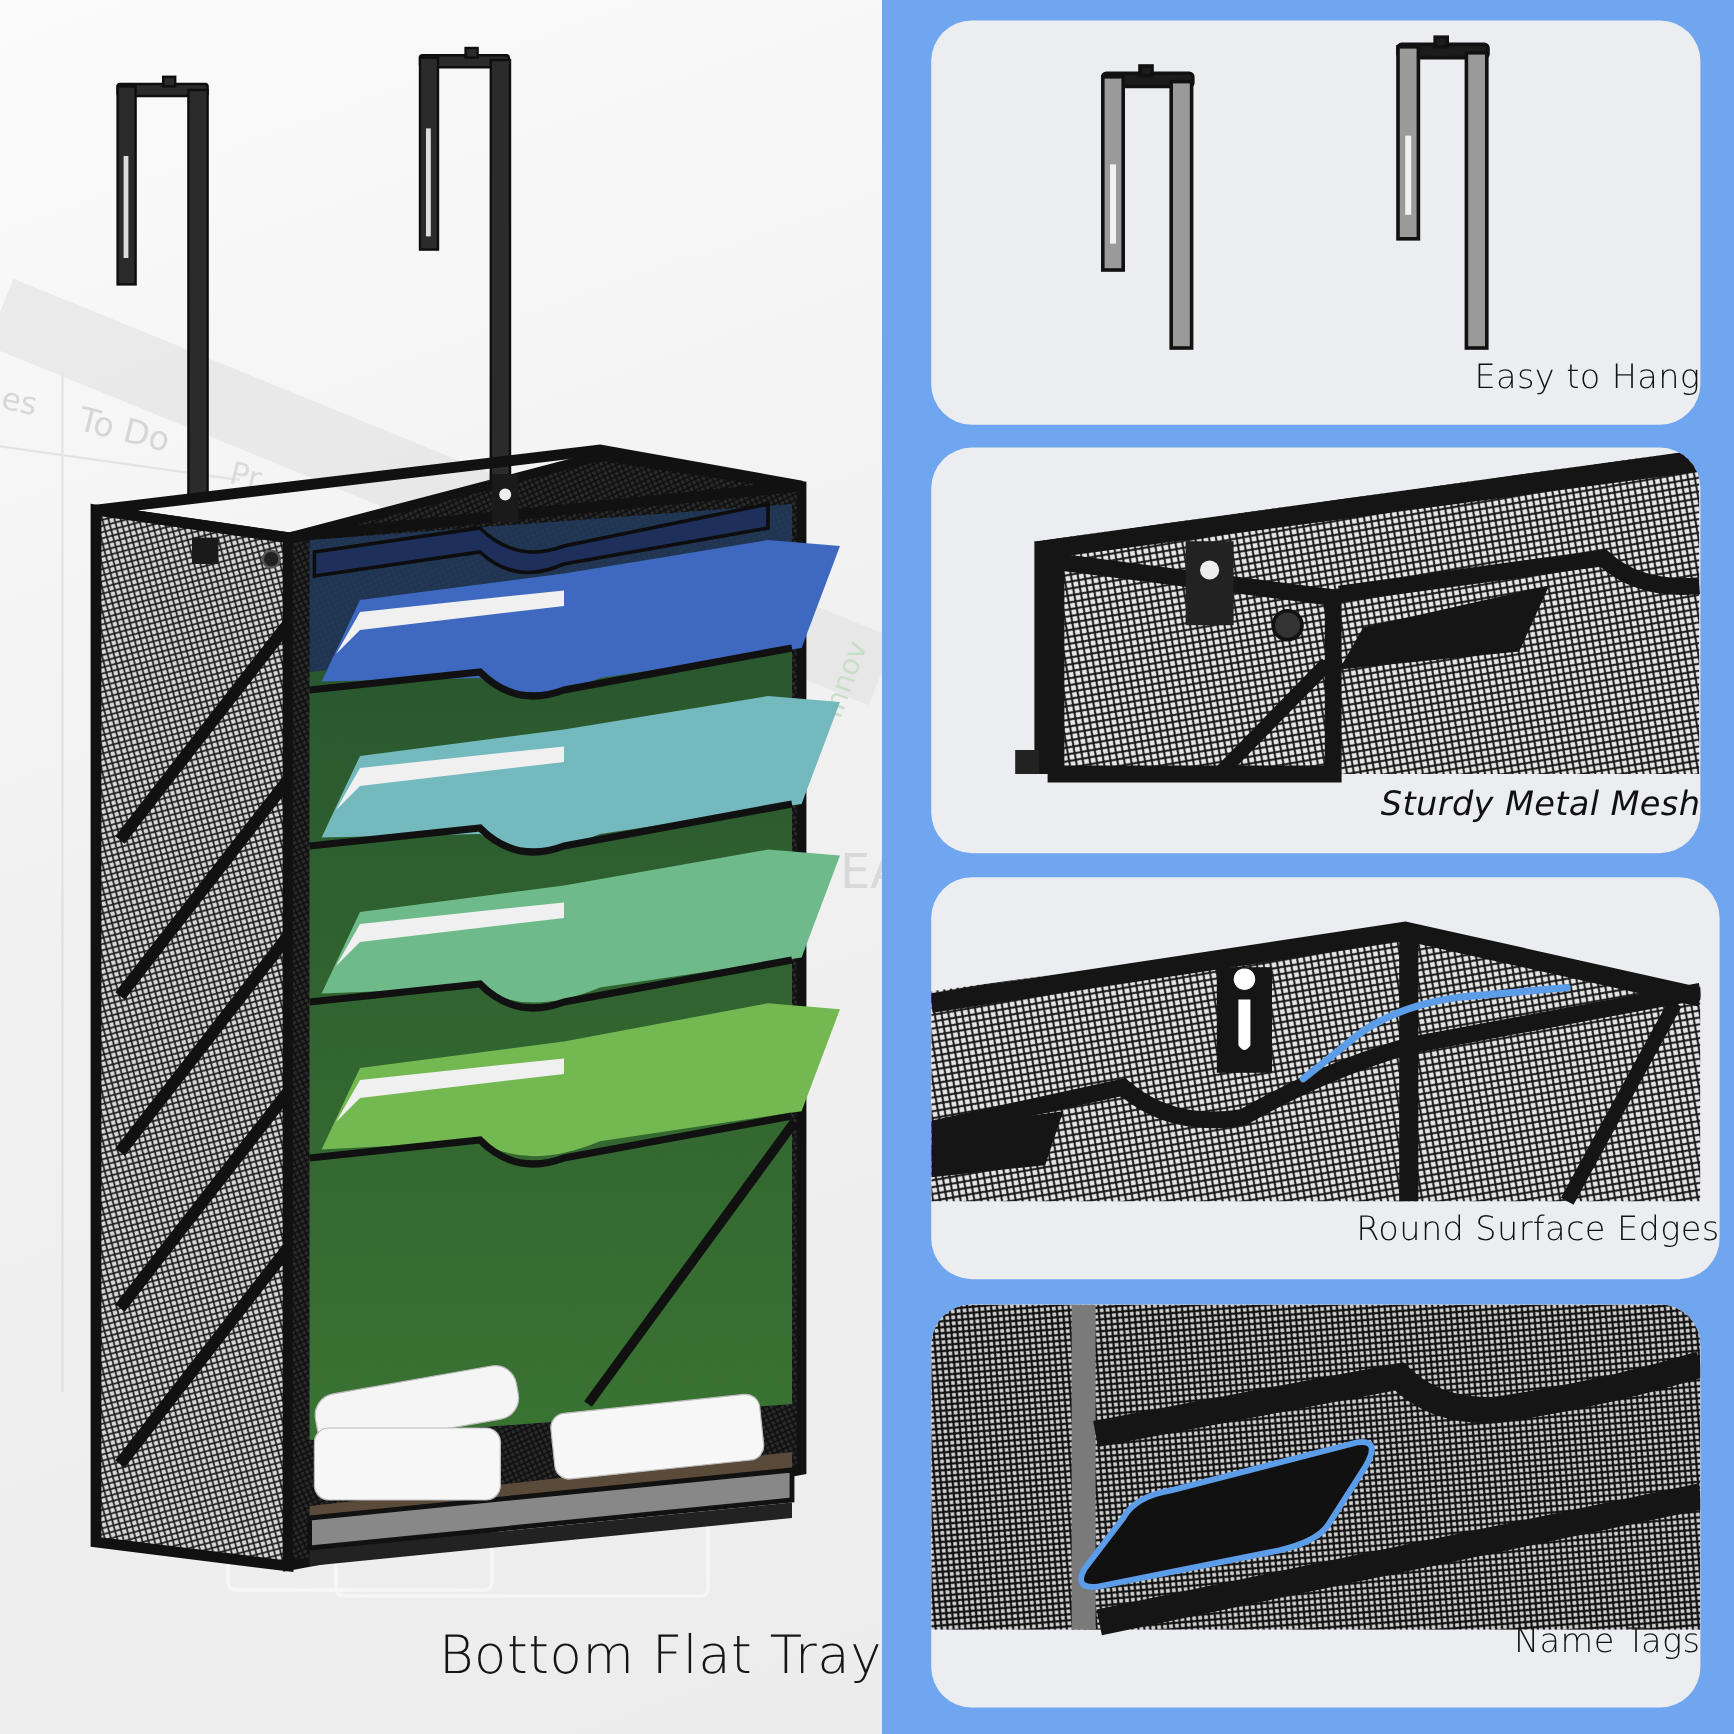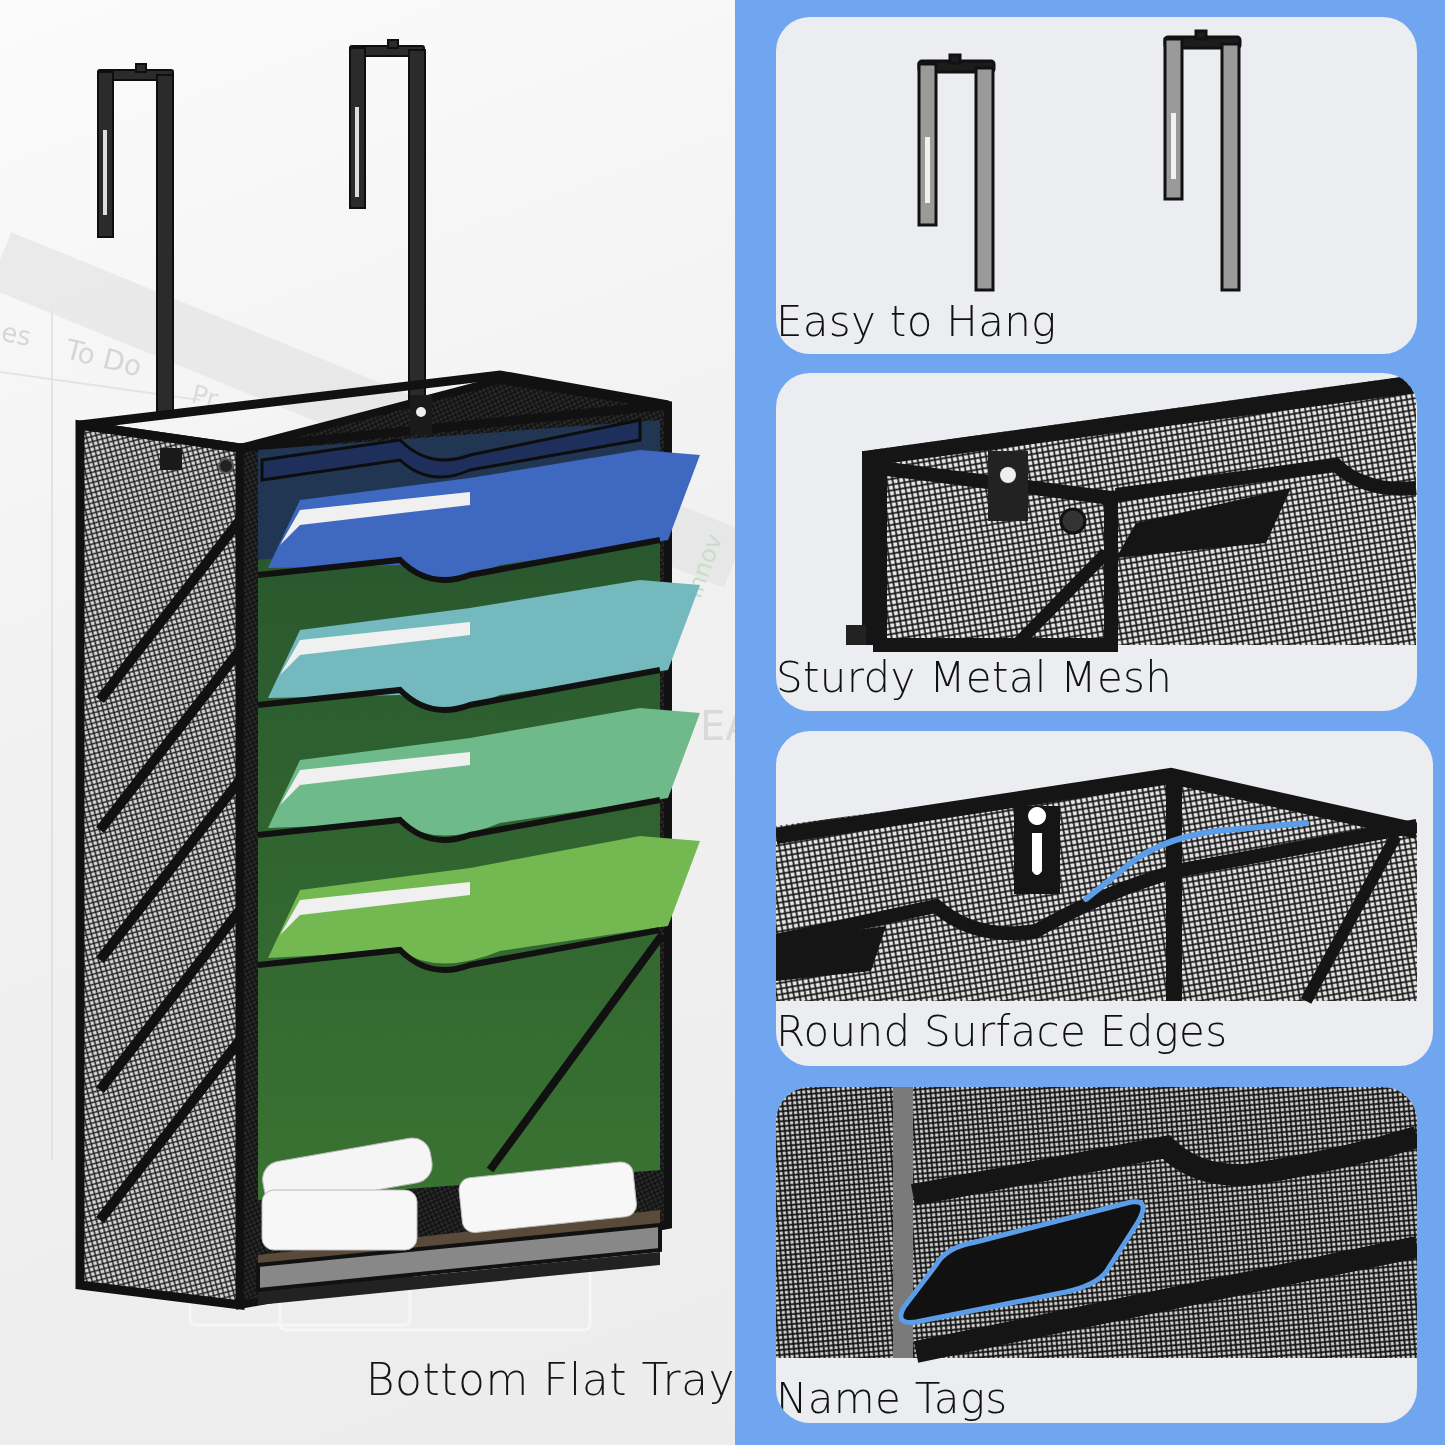--- a/index.html
+++ b/index.html
@@ -3,21 +3,21 @@
 <meta charset="utf-8">
 <style>
   html, body { margin: 0; padding: 0; }
   body { width: 1445px; height: 1445px; position: relative; overflow: hidden; background: #f3f3f3; font-family: "DejaVu Sans", "Liberation Sans", sans-serif; }
   .left-panel { position: absolute; left: 0; top: 0; width: 735px; height: 1445px; background: linear-gradient(160deg, #fbfbfb 0%, #f1f1f1 45%, #ececec 100%); overflow: hidden; }
   .left-panel svg.scene { position: absolute; left: 0; top: 0; }
   .left-caption { position: absolute; left: 0; width: 735px; top: 1354px; text-align: right; font-size: 44px; color: #151515; letter-spacing: 0.5px; font-weight: 300; }
   .right-panel { position: absolute; left: 735px; top: 0; width: 710px; height: 1445px; background: #6fa6ef; }
   .card { position: absolute; left: 41px; width: 641px; background: #ecedf0; border-radius: 34px; overflow: hidden; }
   .card svg { position: absolute; left: 0; top: 0; }
-  .card-caption { position: absolute; left: 0; width: 100%; text-align: left; font-size: 42px; color: #111; letter-spacing: 0.3px; font-weight: 300; }
+  .card-caption { position: absolute; left: 0; width: 100%; text-align: right; font-size: 28px; color: #111; letter-spacing: 0.3px; font-weight: 300; }
 </style>
 </head>
 <body>
 
 <div class="left-panel">
   <svg class="scene" width="735" height="1445" viewBox="0 0 735 1445">
     <defs>
       <pattern id="meshL" width="7" height="7" patternUnits="userSpaceOnUse" patternTransform="rotate(30)">
         <rect width="7" height="7" fill="#d8d8d8"></rect>
         <path d="M0 0 L7 7 M7 0 L0 7" stroke="#1a1a1a" stroke-width="1.4"></path>
@@ -130,21 +130,21 @@
         <rect x="389" y="20" width="75" height="11" rx="3" fill="#1c1c1c"></rect>
         <rect x="389" y="22" width="17" height="160"></rect>
         <rect x="446" y="27" width="17" height="246"></rect>
         <rect x="395" y="96" width="5" height="66" fill="#f1f1f1" stroke="none"></rect>
         <rect x="420" y="14" width="10" height="8" fill="#1c1c1c"></rect>
       </g>
     </svg>
     <div class="card-caption" style="top:280px;">Easy to Hang</div>
   </div>
 
-  <div class="card" style="top:373px;height:338px;">
+  <div class="card" style="top:373px;height:338px;font-style:italic;">
     <svg width="641" height="338" viewBox="0 0 641 338">
       <defs>
         <pattern id="mesh2" width="8" height="8" patternUnits="userSpaceOnUse" patternTransform="rotate(35)">
           <rect width="8" height="8" fill="#e8e8e8"></rect>
           <path d="M0 0 L8 8 M8 0 L0 8" stroke="#151515" stroke-width="1.6"></path>
         </pattern>
       </defs>
       <polygon points="88,78 640,2 640,272 88,272" fill="url(#mesh2)"></polygon>
       <polygon points="88,78 640,2 640,20 100,92" fill="#151515"></polygon>
       <rect x="86" y="78" width="18" height="194" fill="#151515"></rect>
@@ -188,16 +188,16 @@
           <rect width="7" height="7" fill="#d2d2d2"></rect>
           <path d="M0 0 L7 7 M7 0 L0 7" stroke="#111" stroke-width="1.8"></path>
         </pattern>
       </defs>
       <rect x="0" y="0" width="641" height="271" fill="url(#mesh4)"></rect>
       <rect x="117" y="0" width="20" height="271" fill="#7a7a7a"></rect>
       <path d="M137 108 L390 60 Q420 90 470 88 Q560 75 641 50" fill="none" stroke="#151515" stroke-width="22"></path>
       <path d="M140 265 L641 160" stroke="#151515" stroke-width="22"></path>
       <path d="M160 178 Q170 160 200 155 L355 115 Q375 112 362 135 L330 185 Q320 198 290 205 L140 235 Q118 238 128 220 Z" fill="#111" stroke="#5b9de8" stroke-width="5"></path>
     </svg>
-    <div class="card-caption" style="top:287px;">Name Tags</div>
+    <div class="card-caption" style="top:264px;">Name Tags</div>
   </div>
 
 </div>
 
 </body></html>

